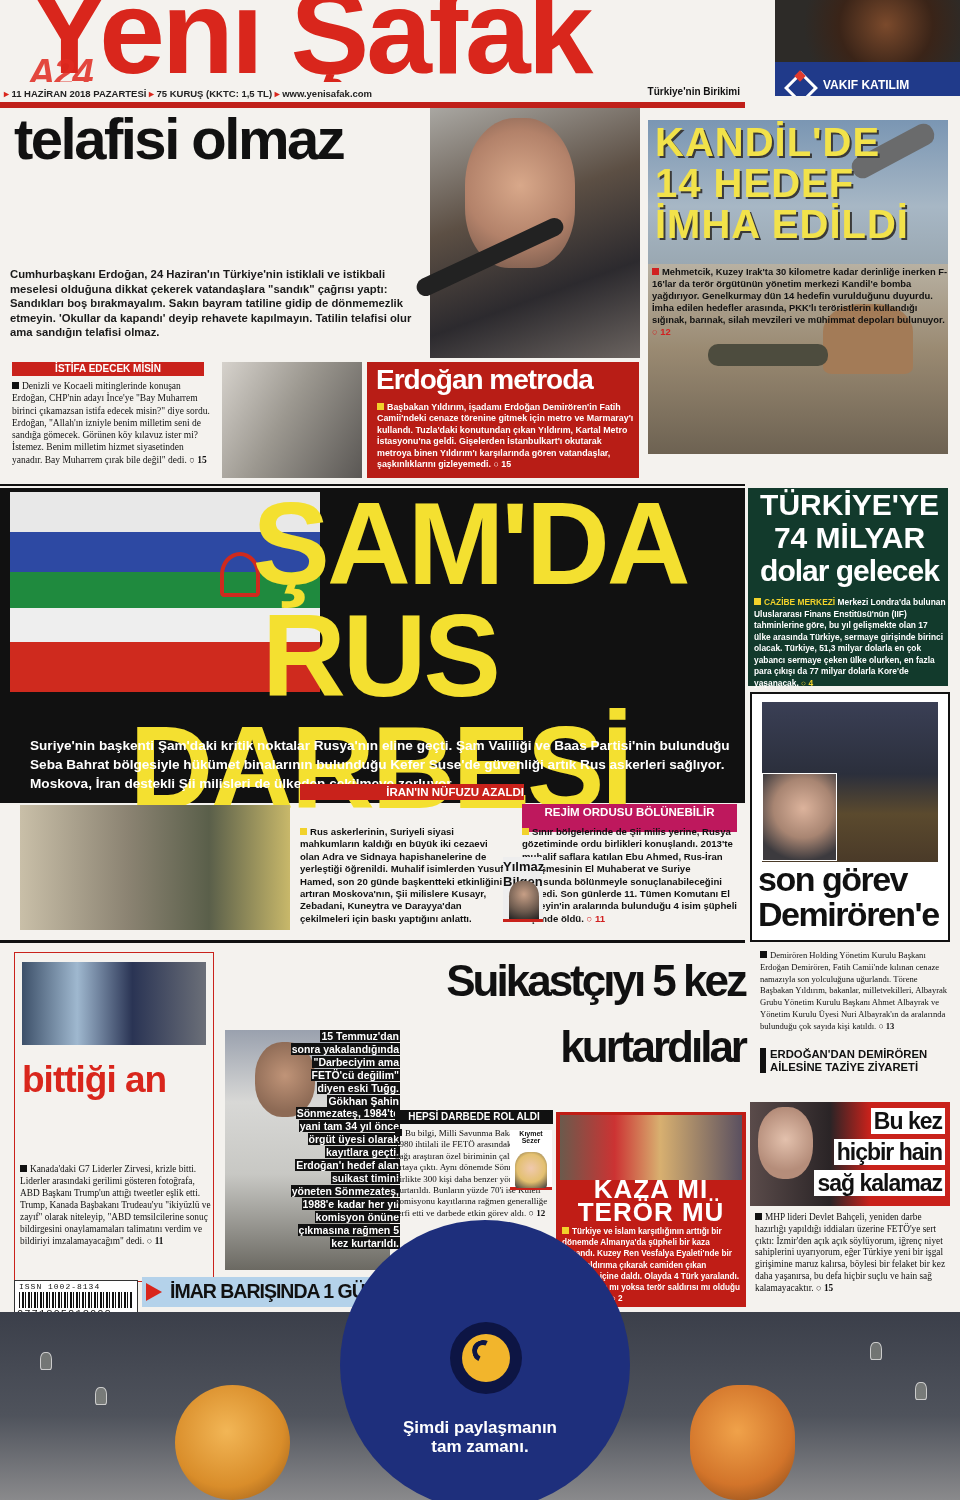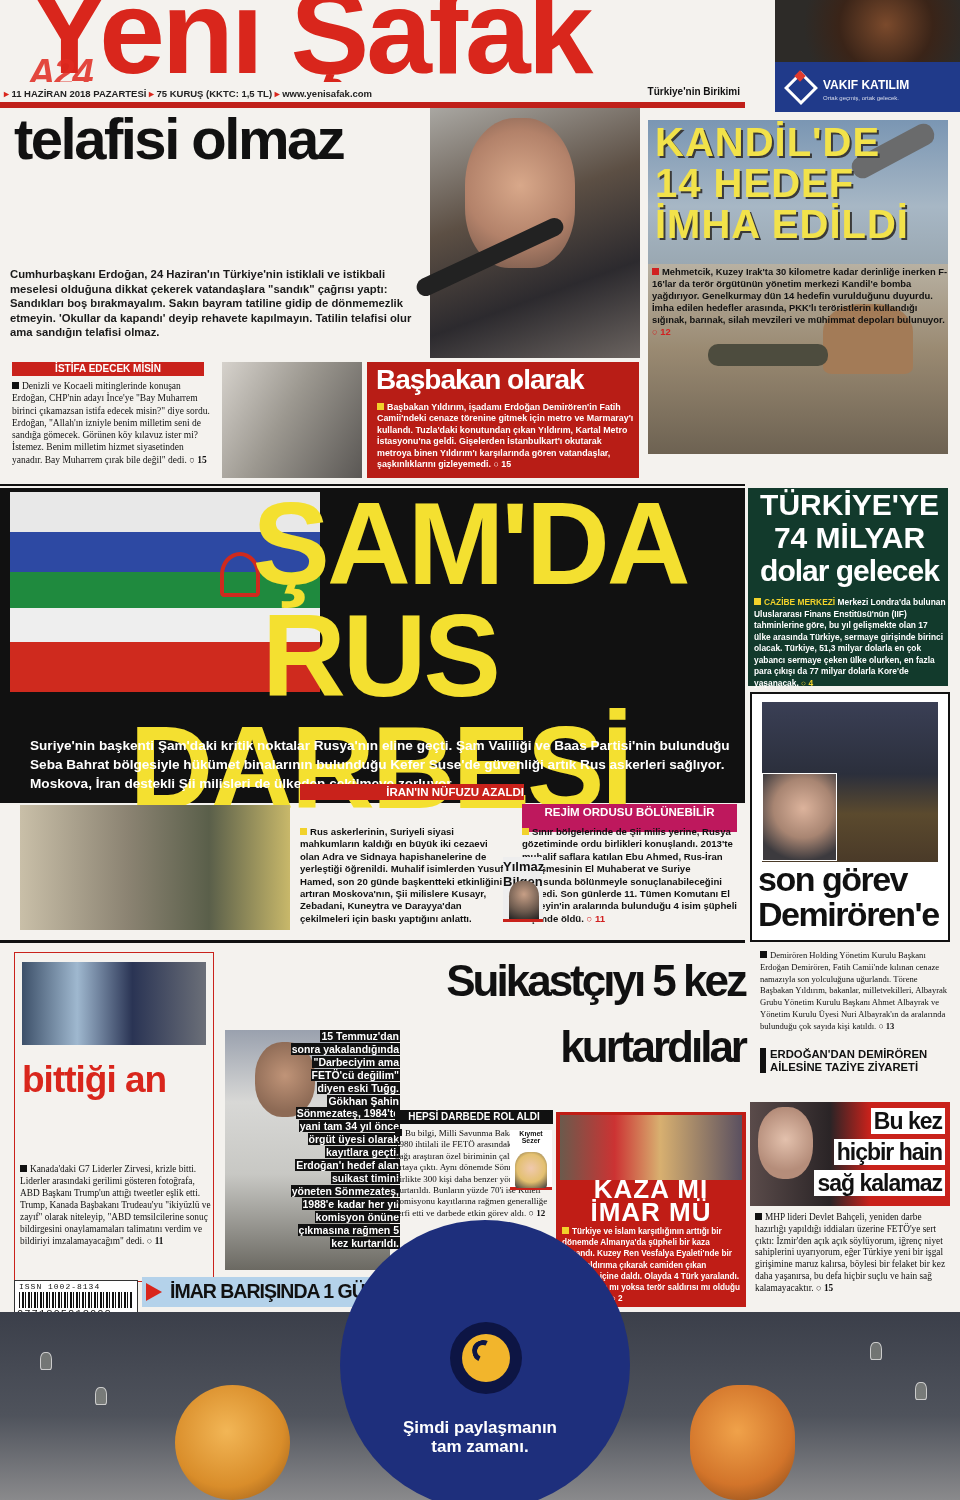--- a/index.html
+++ b/index.html
@@ -8,21 +8,21 @@
 .serif{font-family:"Liberation Serif",serif}
 
 #masthead{left:0;top:0;width:745px;height:82px;overflow:hidden}
 #logo{left:30px;top:-36px;font-size:118px;font-weight:bold;color:#d9261c;letter-spacing:-3px;font-family:"Liberation Sans",sans-serif;white-space:nowrap}
 #wm{left:28px;top:52px;font-size:38px;font-weight:bold;color:#e12a20;opacity:.85;font-style:italic;letter-spacing:-2px}
 #dateline{left:4px;top:88px;font-size:9.5px;font-weight:bold;color:#222;white-space:nowrap}
 #dateline .tri{color:#d9261c}
 #slogan{left:560px;top:86px;width:180px;text-align:right;font-size:10px;font-weight:bold}
 #topbar{left:0;top:102px;width:745px;height:6px;background:#c0201a}
 
-#adtop{left:775px;top:0;width:185px;height:112px;background:#0369a1;overflow:hidden}
+#adtop{left:775px;top:0;width:185px;height:96px;background:#0369a1;overflow:hidden}
 #adtop .dates{position:absolute;left:0;top:0;width:185px;height:62px;background:radial-gradient(circle at 60% 40%,#7b4a2c 0,#3a2418 40%,#2d2b28 70%)}
 #adtop .band{position:absolute;left:0;top:62px;width:185px;height:50px;background:#203a8a;color:#fff}
 #adtop .brand{position:absolute;left:48px;top:16px;font-size:12px;font-weight:bold}
 #adtop .tag{position:absolute;left:48px;top:33px;font-size:6px;opacity:.8}
 #adtop .mark{position:absolute;left:14px;top:14px;width:24px;height:24px;border:3px solid #fff;transform:rotate(45deg)}
 #adtop .mark2{position:absolute;left:21px;top:10px;width:8px;height:8px;background:#e03b2e;transform:rotate(45deg)}
 
 #lead-photo{left:430px;top:108px;width:210px;height:250px;background:linear-gradient(160deg,#a9a7a2 0,#5c4f44 40%,#2c2a2e 70%,#6b6460 100%)}
 #lead-photo .face{position:absolute;left:35px;top:10px;width:110px;height:150px;border-radius:45% 45% 40% 40%;background:radial-gradient(circle at 50% 45%,#d8a88a 0,#b3826a 55%,#6f5448 100%)}
 #lead-photo .mic{position:absolute;left:-20px;top:140px;width:160px;height:18px;background:#222;transform:rotate(-25deg);border-radius:9px}
@@ -180,21 +180,21 @@
 </div>
 
 <div id="istifa-tag" class="abs">İSTİFA EDECEK MİSİN</div>
 <div id="istifa-body" class="abs serif">
   <span class="bullet-blk"></span><span>Denizli ve Kocaeli mitinglerinde konuşan Erdoğan, CHP'nin adayı İnce'ye "Bay Muharrem birinci çıkamazsan istifa edecek misin?" diye sordu. Erdoğan, "Allah'ın izniyle benim milletim seni de sandığa gömecek. Görünen köy kılavuz ister mi? İstemez. Benim milletim hizmet siyasetinden yanadır. Bay Muharrem çırak bile değil" dedi.</span>
   <b>○ <span>15</span></b>
 </div>
 
 <div id="metro-photo" class="abs"></div>
 <div id="metro-box" class="abs"></div>
-<div id="metro-h" class="abs">Başbakan olarak</div>
+<div id="metro-h" class="abs">Erdoğan metroda</div>
 <div id="metro-body" class="abs">
   <span class="bullet-yel"></span><span>Başbakan Yıldırım, işadamı Erdoğan Demirören'in Fatih Camii'ndeki cenaze törenine gitmek için metro ve Marmaray'ı kullandı. Tuzla'daki konutundan çıkan Yıldırım, Kartal Metro İstasyonu'na geldi. Gişelerden İstanbulkart'ı okutarak metroya binen Yıldırım'ı karşılarında gören vatandaşlar, şaşkınlıklarını gizleyemedi.</span>
   <span>○ <span>15</span></span>
 </div>
 
 <div id="main-rule" class="abs"></div>
 <div id="main-bg" class="abs"></div>
 <div id="main-flag" class="abs">
   <div class="emb"></div>
 </div>
@@ -273,21 +273,21 @@
 </div>
 <div id="kiymet" class="abs">
   <div class="nm">Kıymet Sezer</div>
   <div class="pic"></div>
 </div>
 
 <div id="kaza-box" class="abs"></div>
 <div id="kaza-photo" class="abs"></div>
 <div id="kaza-h" class="abs">
   <div>KAZA MI</div>
-  <div>İMAR MÜ</div>
+  <div>TERÖR MÜ</div>
 </div>
 <div id="kaza-body" class="abs">
   <span class="bullet-yel"></span><span>Türkiye ve İslam karşıtlığının arttığı bir dönemde Almanya'da şüpheli bir kaza yaşandı. Kuzey Ren Vesfalya Eyaleti'nde bir araç kaldırıma çıkarak camiden çıkan cemaatin içine daldı. Olayda 4 Türk yaralandı. Olayın kaza mı yoksa terör saldırısı mı olduğu araştırılıyor.</span>
   <span>○ <span>2</span></span>
 </div>
 
 <div id="bah-photo" class="abs">
   <div class="face"></div>
 </div>
 <div id="bah-h" class="abs">

